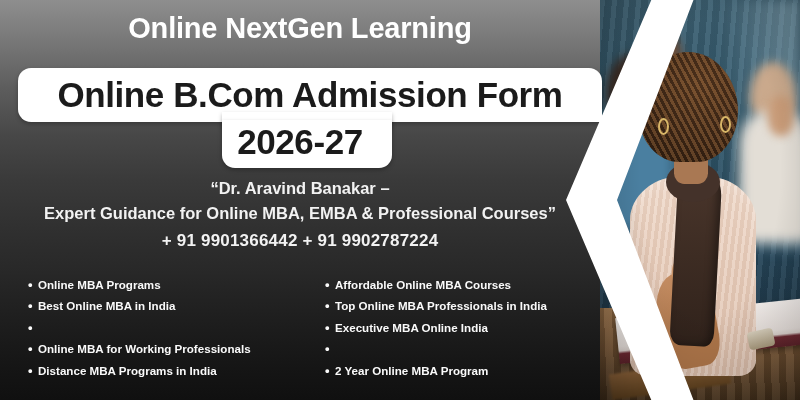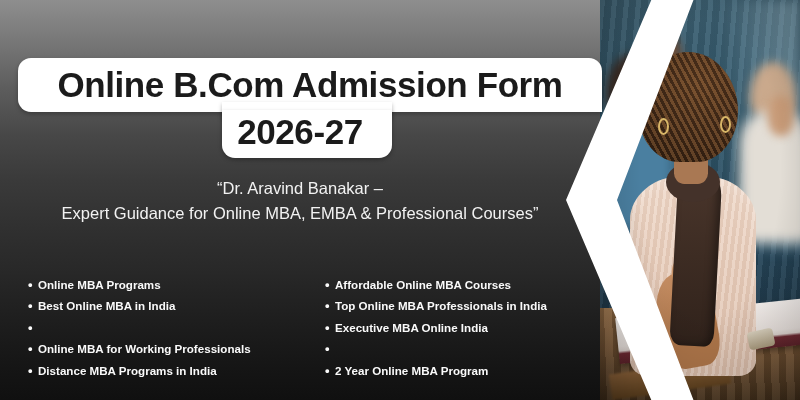--- a/index.html
+++ b/index.html
@@ -203,21 +203,21 @@
         38% 50%,
         90% 100%,
         62% 100%,
         4% 50%);
     z-index: 5;
   }
 
   
   .headline-band {
     position: absolute;
-    left: 18px; top: 58px;
+    left: 18px; top: 68px;
     width: 584px; height: 100px;
     z-index: 3;
   }
   .band-row {
     position: absolute;
     background: #ffffff;
     box-shadow: 0 2px 4px rgba(0,0,0,0.28);
   }
   .band-row-1 {
     left: 0; top: 0; width: 584px; height: 54px;
@@ -261,21 +261,21 @@
     z-index: 4;
   }
 
   
   .quote {
     position: absolute;
     left: 0; top: 176px; width: 600px;
     text-align: center;
     color: #f2f2f2;
     font-size: 16.5px;
-    font-weight: normal;
+    font-weight: bold;
     line-height: 25px;
     z-index: 4;
   }
   .quote .phones {
     display: block;
     font-size: 17px;
     letter-spacing: 0.2px;
     margin-top: 2px;
   }
 
@@ -349,35 +349,37 @@
       </div>
       <div class="ph-earring l"></div>
       <div class="ph-earring r"></div>
 
       <div class="ph-vignette"></div>
     </div>
   </div>
 
   <div class="chevron"></div>
 
+  <div class="brand-title">Online NextGen Learning</div>
 
   <div class="headline-band">
     <div class="band-row band-row-1"></div>
     <div class="band-row band-row-2-fill"></div>
     <div class="band-row band-row-2"></div>
 
     <div class="headline-text">
       <span class="l1">Online B.Com Admission Form</span>
       <span class="l2">2026-27</span>
     </div>
   </div>
 
   <div class="quote">
     <span>“Dr. Aravind Banakar –</span><br>
     <span>Expert Guidance for Online MBA, EMBA &amp; Professional Courses”</span>
+    <span class="phones">+ 91 9901366442  + 91 9902787224</span>
   </div>
 
   <div class="keywords">
     <div class="kw-col left" id="kw-left">
         <div class="kw-item">
           <span class="kw-dot">•</span>
           <span>Online MBA Programs</span>
         </div>
         <div class="kw-item">
           <span class="kw-dot">•</span>

